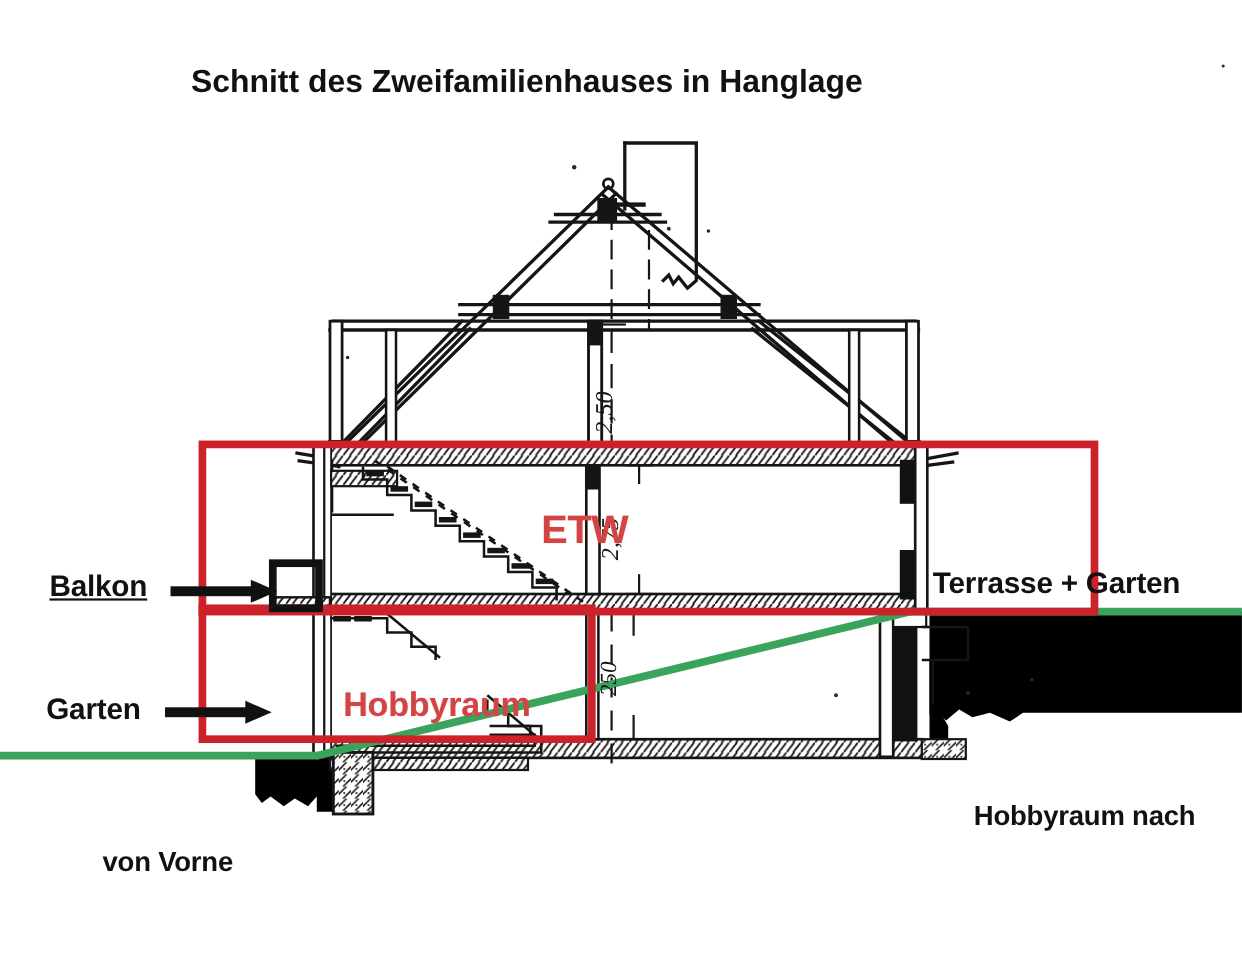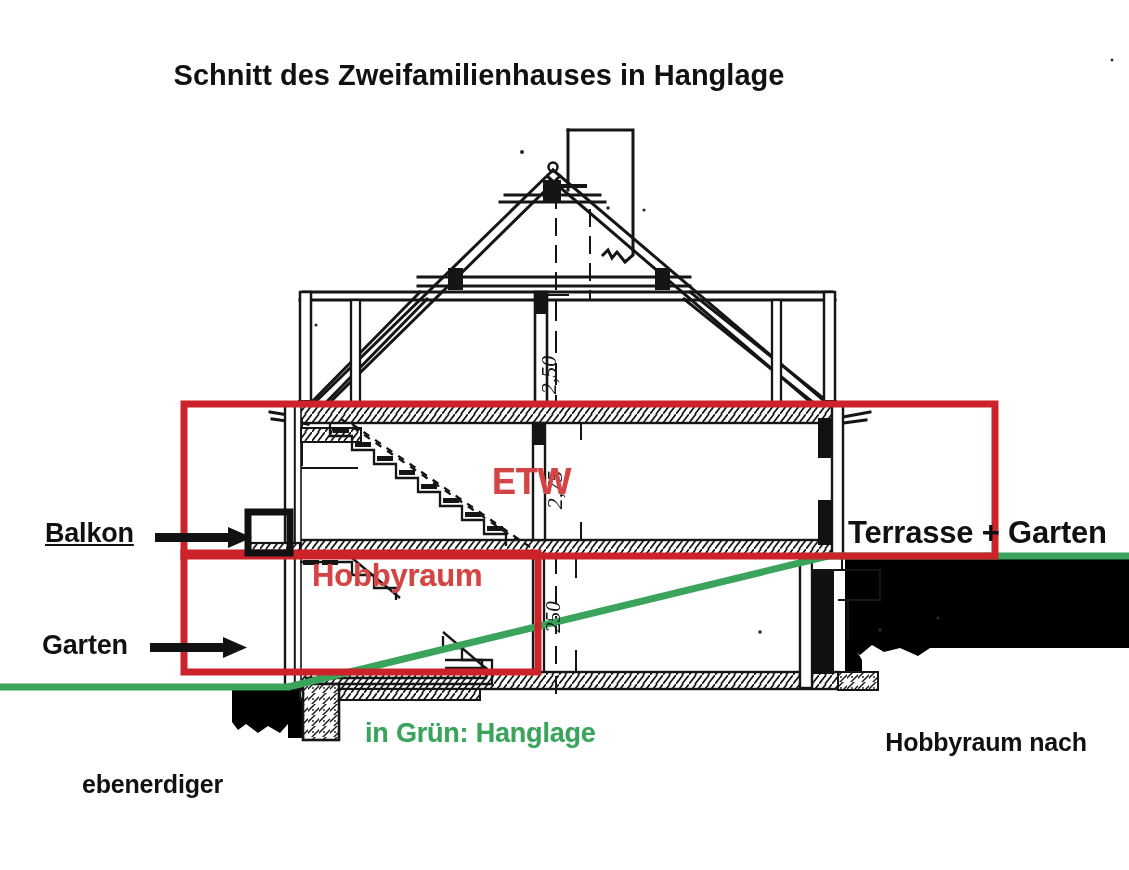--- a/index.html
+++ b/index.html
@@ -27,36 +27,36 @@
     letter-spacing:-0.2px;
   }
   .title{
     left:0;top:58px;width:958px;
     text-align:center;
     font-size:29px;
     letter-spacing:0px;
   }
   .balkon{left:45px;top:518px;font-size:27px;text-decoration:underline;}
   .eingang{left:42px;top:630px;font-size:27px;}
-  .terrasse{left:848px;top:515px;font-size:31px;}
+  .terrasse{left:848px;top:515px;font-size:27px;}
   .vorne{
     left:30px;top:702px;width:245px;
     text-align:center;font-size:25px;line-height:1.32;
   }
   .dank{
     left:846px;top:660px;width:280px;
     text-align:center;font-size:25px;line-height:1.32;
   }
   .etw{
     left:492px;top:461px;
     font-size:36px;color:#d34545;
     text-shadow:0 0 1px rgba(211,69,69,.45);
   }
   .hobby{
-    left:312px;top:558px;
+    left:312px;top:623px;
     font-size:31px;color:#d34545;
     text-shadow:0 0 1px rgba(211,69,69,.45);
   }
   .hang{
     left:365px;top:718px;
     font-size:27px;color:#3aa35c;
     text-shadow:0 0 1px rgba(58,163,92,.4);
   }
 </style>
 </head>
@@ -304,23 +304,23 @@
   <div class="lbl balkon">Balkon</div>
 
   <div class="lbl eingang">Garten</div>
 
   <div class="lbl terrasse">Terrasse + Garten</div>
 
   <div class="lbl etw">ETW</div>
 
   <div class="lbl hobby">Hobbyraum</div>
 
-  <div class="lbl hang">in Grün: Hanglage</div>
 
   <div class="lbl vorne">
+    <div>von Vorne</div>
     <div>ebenerdiger</div>
     
   </div>
 
   <div class="lbl dank">
     <div>Hobbyraum nach</div>
     
     
   </div>
 

